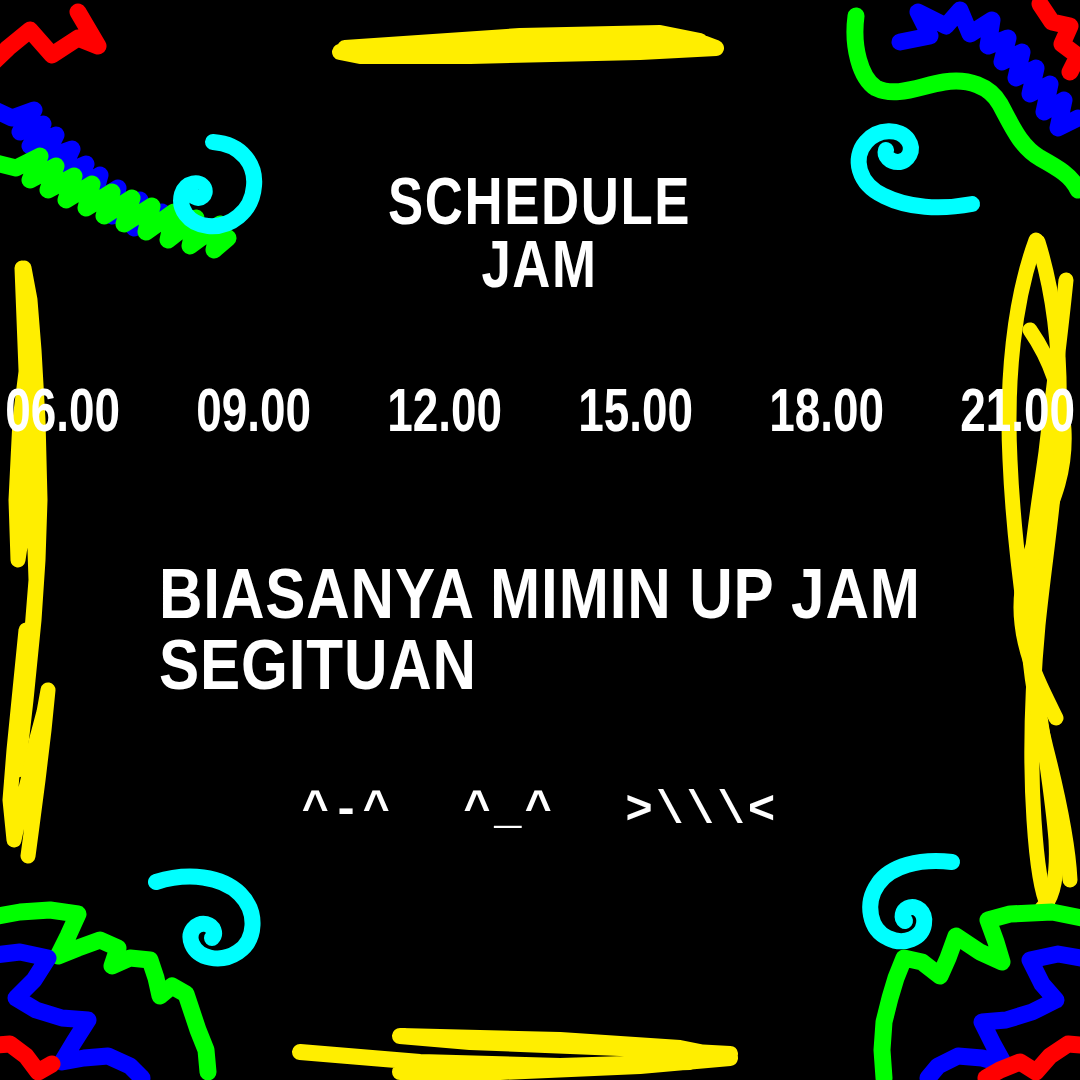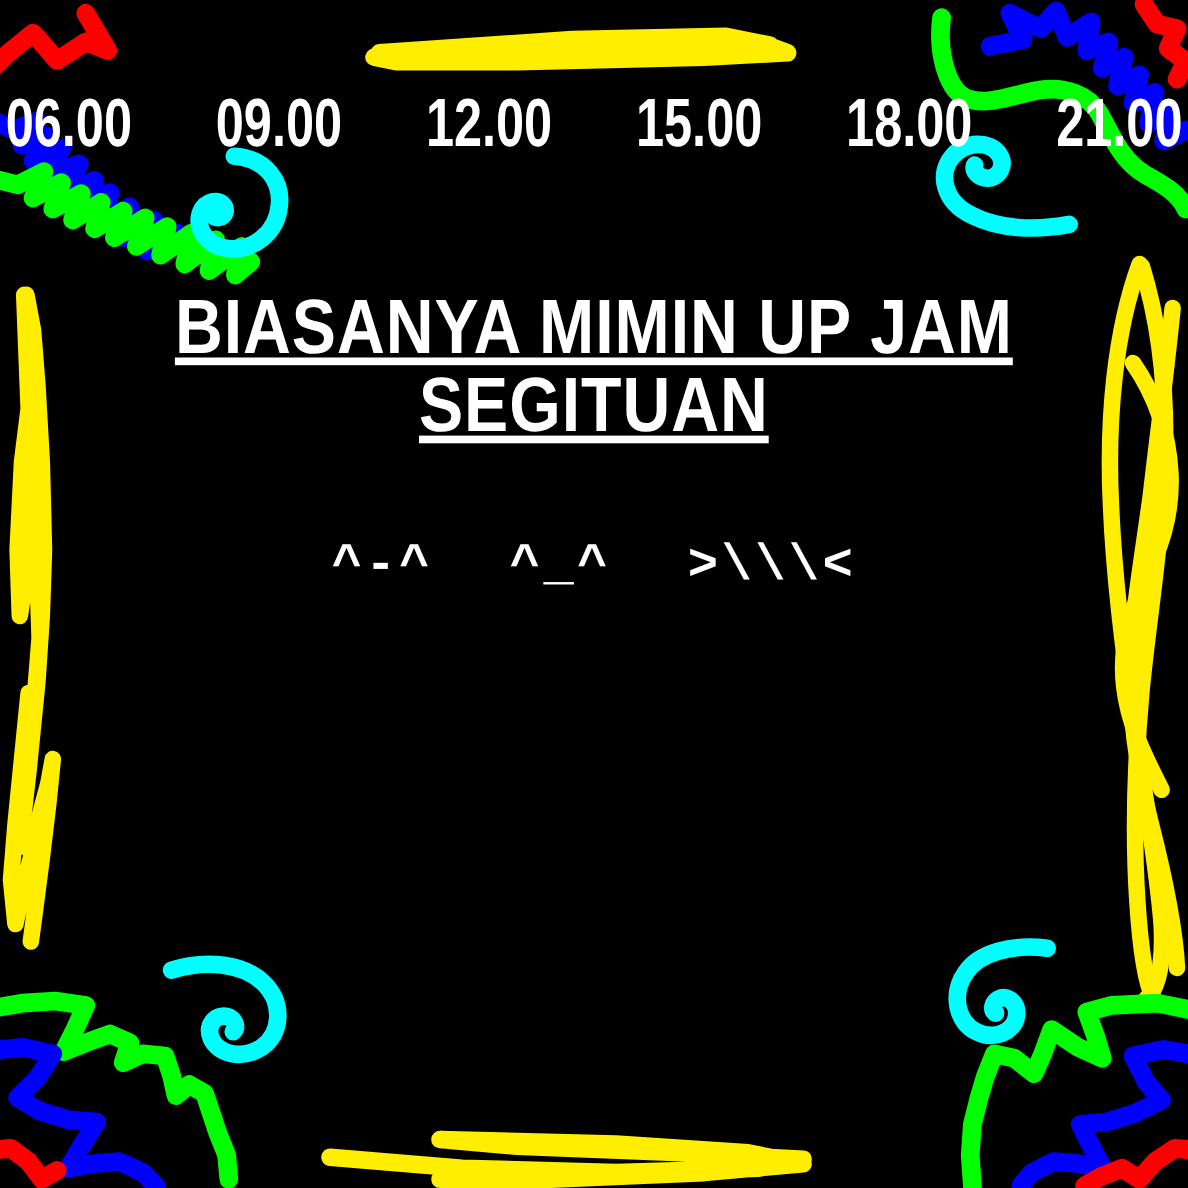--- a/index.html
+++ b/index.html
@@ -68,23 +68,22 @@
     line-height: 1;
     letter-spacing: 0px;
     transform: scaleX(0.74);
     transform-origin: center;
     white-space: nowrap;
   }
 
   
   .message {
     margin-top: 118px;
-    text-align: center;
-    color: #ffffff;
-    text-decoration: underline;
+    text-align: left;
+    color: #ffffff;
   }
   .message-line {
     display: block;
     font-family: "Liberation Sans Narrow", "Liberation Sans", sans-serif;
     font-weight: 700;
     font-size: 70px;
     line-height: 1.02;
     letter-spacing: 1px;
     text-transform: uppercase;
     transform: scaleX(0.86);
@@ -188,20 +187,24 @@
              L 896 978 L 890 998 L 884 1022 L 882 1050 L 884 1078"></path>
     <path class="stroke" stroke="#0000ff" stroke-width="17" d="M 1092 960 L 1058 954 L 1030 960 L 1042 984 L 1056 1000 L 1032 1012
              L 1006 1020 L 982 1022 L 994 1046 L 1004 1064 L 982 1058
              L 958 1056 L 938 1066 L 928 1078"></path>
     <path class="stroke" stroke="#ff0000" stroke-width="17" d="M 1092 1046 L 1068 1044 L 1050 1056 L 1036 1072 L 1020 1062
              L 1000 1070 L 986 1078"></path>
   </svg>
 
   <div id="content-layer">
 
+    <div class="headline">
+      <span class="headline-line">SCHEDULE</span>
+      <span class="headline-line">JAM</span>
+    </div>
 
     <div class="times-row">
       <span class="time-chip">06.00</span>
       <span class="time-chip">09.00</span>
       <span class="time-chip">12.00</span>
       <span class="time-chip">15.00</span>
       <span class="time-chip">18.00</span>
       <span class="time-chip">21.00</span>
     </div>
 

